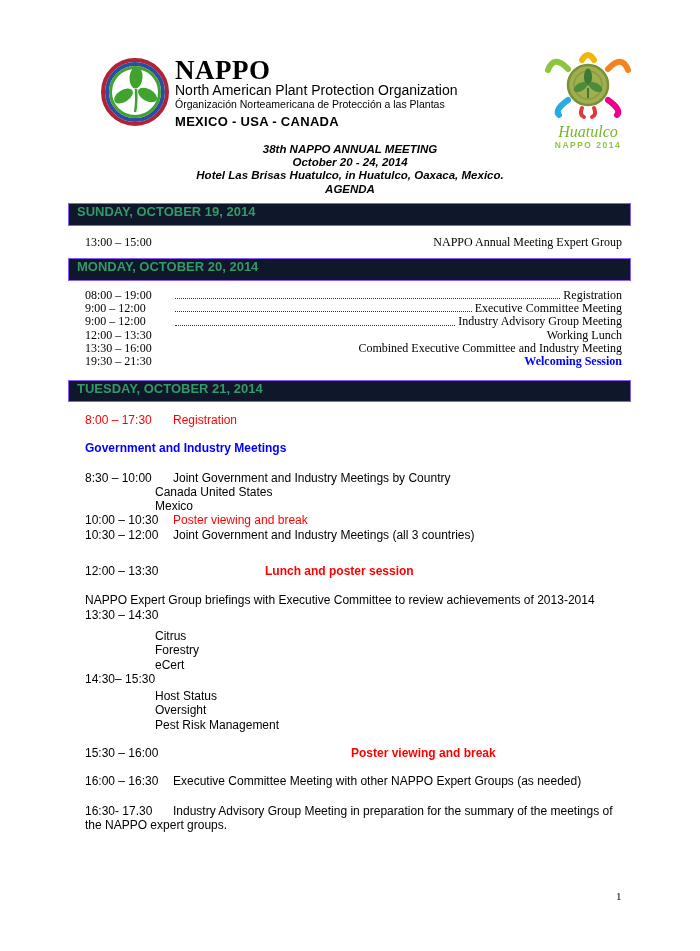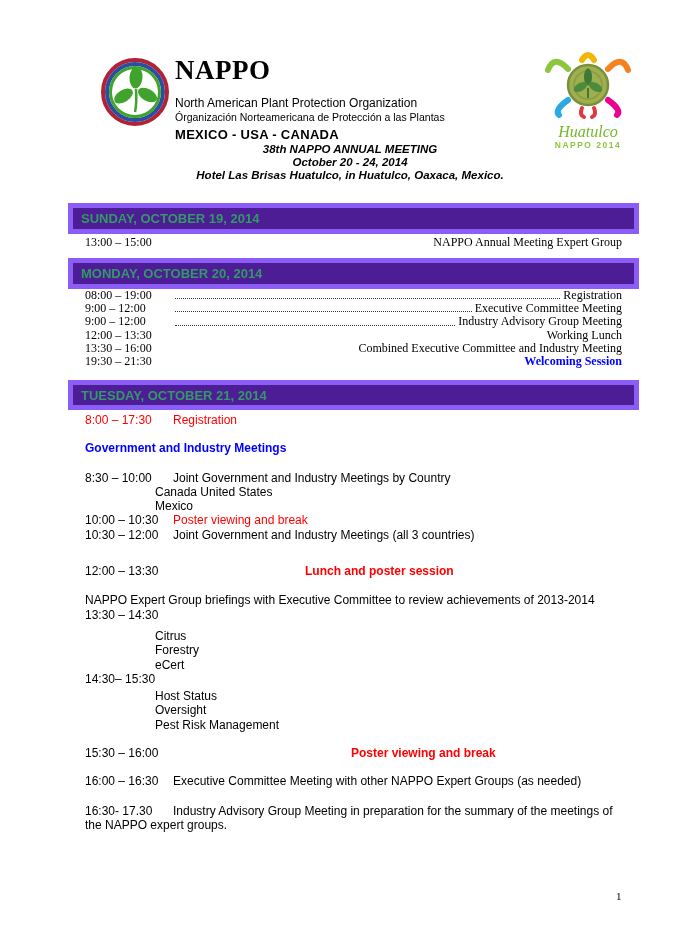--- a/index.html
+++ b/index.html
@@ -4,39 +4,39 @@
 <style>
   html,body{margin:0;padding:0;background:#fff;}
   .page{position:relative;width:700px;height:951px;background:#ffffff;overflow:hidden;
         font-family:"Liberation Serif",serif;color:#000;}
 
   
   .nappo-logo{position:absolute;left:99px;top:55px;width:72px;height:74px;}
   .nappo-textblock{position:absolute;left:175px;top:58px;width:300px;}
   .nappo-acronym{font-family:"Liberation Serif",serif;font-weight:bold;font-size:27px;
                  line-height:25px;letter-spacing:0.5px;}
-  .nappo-en{font-family:"Liberation Sans",sans-serif;font-size:12px;line-height:13px;margin-top:14px;}
+  .nappo-en{font-family:"Liberation Sans",sans-serif;font-size:14px;line-height:13px;margin-top:1px;}
   .nappo-es{font-family:"Liberation Sans",sans-serif;font-size:10.5px;line-height:13px;margin-top:1px;}
   .nappo-countries{font-family:"Liberation Sans",sans-serif;font-weight:bold;font-size:13px;
                    margin-top:3px;letter-spacing:0.3px;}
 
   .huatulco{position:absolute;left:530px;top:48px;width:116px;text-align:center;}
   .huatulco-name{font-family:"Liberation Serif",serif;font-style:italic;font-weight:normal;
                  color:#76B82A;font-size:16px;line-height:15px;}
   .huatulco-year{font-family:"Liberation Sans",sans-serif;font-weight:bold;color:#8CC63E;
                  font-size:8.5px;letter-spacing:1.5px;margin-top:1px;}
 
   
   .title-block{position:absolute;top:143px;left:0;width:700px;text-align:center;
                font-family:"Liberation Sans",sans-serif;font-weight:bold;font-style:italic;
                font-size:11.5px;line-height:13.2px;color:#000;}
 
   
-  .day-box{position:absolute;left:68px;width:561px;height:21px;border:5px solid #8b5cf6;
-           display:flex;align-items:center;background:#4c1d95;}
+  .day-box{position:absolute;left:68px;width:561px;height:21px;border:1px solid #8b5cf6;
+           display:flex;background:#0f172a;}
   .day-box .day-label{font-family:"Liberation Sans",sans-serif;font-weight:bold;font-size:13px;
            color:#339966;padding-left:8px;white-space:nowrap;}
   .box-sunday{top:203px;}
   .box-monday{top:258px;}
   .box-tuesday{top:380px;height:20px;}
 
   
   .sun-row{position:absolute;left:85px;top:236px;width:537px;display:flex;
            font-size:12px;line-height:13.2px;}
   .mon-rows{position:absolute;left:85px;top:289px;width:537px;font-size:12px;line-height:13.2px;}
@@ -54,21 +54,21 @@
   .t-time{width:88px;flex-shrink:0;white-space:nowrap;}
   .red{color:#FF0000;}
   .red-bold{color:#FF0000;font-weight:bold;}
   .blue-head{color:#0000FF;font-weight:bold;margin-top:14px;}
   .indent{padding-left:70px;}
   .mt15{margin-top:15px;}
   .mt14{margin-top:14px;}
   .mt22{margin-top:22px;}
   .mt7{margin-top:7px;}
   .mt3{margin-top:3px;}
-  .lunch-text{margin-left:112px;white-space:nowrap;padding-left:20px;}
+  .lunch-text{margin-left:72px;white-space:nowrap;padding-left:20px;}
   .poster2-text{margin-left:178px;white-space:nowrap;}
   .lead-word{margin-left:90px;white-space:nowrap;}
   .t-time-inline{display:inline-block;width:88px;}
 
   .page-num{position:absolute;left:616px;top:890px;font-family:"Liberation Serif",serif;font-size:11px;}
 </style>
 </head>
 <body>
 
 <div class="page">
@@ -109,20 +109,21 @@
       <path d="M50 50 L50 40" stroke="#3E7A33" stroke-width="2"></path>
     </svg>
     <div class="huatulco-name">Huatulco</div>
     <div class="huatulco-year">NAPPO 2014</div>
   </div>
 
   <div class="title-block">
     <div>38th NAPPO ANNUAL MEETING</div>
     <div>October 20 - 24, 2014</div>
     <div>Hotel Las Brisas Huatulco, in Huatulco, Oaxaca, Mexico.</div>
+    <div>AGENDA</div>
   </div>
 
   <div class="day-box box-sunday">
     <span class="day-label">SUNDAY, OCTOBER 19, 2014</span>
   </div>
   <div class="sun-row">
     <span class="s-time">13:00 – 15:00</span>
     <span class="spacer"></span>
     <span class="desc">NAPPO Annual Meeting Expert Group</span>
   </div>

